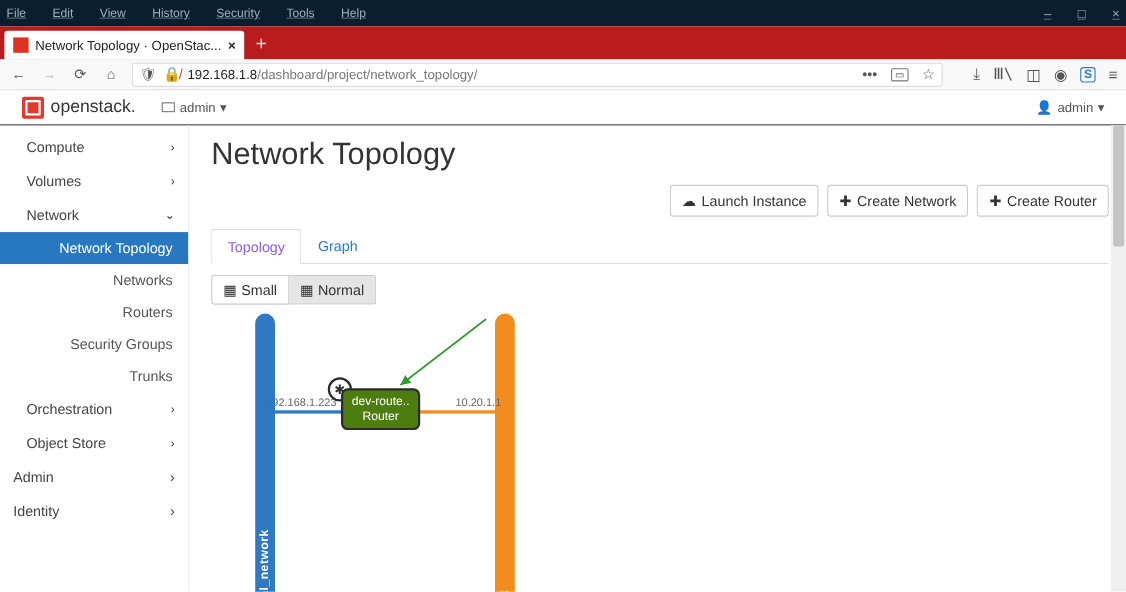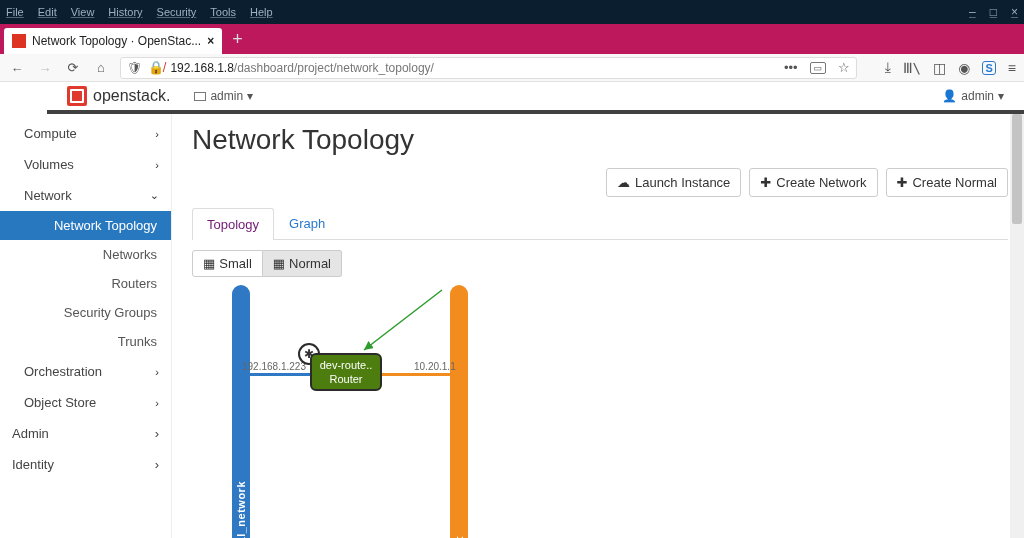--- a/index.html
+++ b/index.html
@@ -1,44 +1,44 @@
 <!DOCTYPE html>
 <html><head>
 <meta charset="utf-8">
 <style>
 * { box-sizing: border-box; margin: 0; padding: 0; }
 body { font-family: "Helvetica Neue", Helvetica, Arial, sans-serif; font-size: 13px; color: #333; background: #fff; width: 1024px; height: 538px; overflow: hidden; position: relative; }
 
 
-.os-menubar { background: #0b1e2f; height: 18px; display: flex; align-items: center; padding: 12px 6px; gap: 14px; font-size: 11px; color: #9fb0c0; }
+.os-menubar { background: #0b1e2f; height: 18px; display: flex; align-items: center; padding: 12px 6px; gap: 24px; font-size: 11px; color: #9fb0c0; }
 .os-menubar span { text-decoration: underline; text-decoration-color: rgba(159,176,192,0.5); cursor: default; }
 .os-menubar .spacer { flex: 1; }
 .os-menubar .winctl { color: #9fb0c0; font-size: 12px; }
 
 
-.tab-bar { background: #be185d; height: 30px; display: flex; align-items: flex-end; padding-left: 4px; }
+.tab-bar { background: #b91c1c; height: 30px; display: flex; align-items: flex-end; padding-left: 4px; }
 .browser-tab { background: #fff; color: #222; height: 26px; border-radius: 3px 3px 0 0; padding: 0 8px; display: flex; align-items: center; gap: 6px; font-size: 12px; min-width: 180px; }
 .browser-tab .favico { width: 14px; height: 14px; background: #dd3322; }
 .browser-tab .tab-x { margin-left: auto; font-weight: bold; cursor: pointer; }
 .tab-plus { color: #ddd; font-size: 18px; padding: 0 10px; cursor: pointer; align-self: center; }
 
 
 .url-bar { background: #f8f8f8; height: 28px; border-bottom: 1px solid #e0e0e0; display: flex; align-items: center; padding: 0 8px; gap: 10px; font-size: 13px; }
 .url-bar .nav-icon { width: 18px; text-align: center; color: #555; cursor: pointer; }
 .url-bar .nav-icon.disabled { color: #bbb; cursor: default; }
 .url-field { flex: 1; display: flex; align-items: center; background: #fff; border: 1px solid #ddd; border-radius: 3px; height: 22px; padding: 0 6px; gap: 6px; }
 .url-field .shield { font-size: 12px; color: #555; }
 .url-field .struck { font-size: 13px; color: #c33; position: relative; }
 .url-field .url-text { font-size: 12px; color: #777; }
 .url-field .url-text b { color: #222; font-weight: normal; }
 .url-ops { display: flex; align-items: center; gap: 12px; margin-left: 6px; color: #555; }
 .toolbar-icons { display: flex; align-items: center; gap: 12px; margin-left: 18px; color: #555; font-size: 14px; }
 
 
-.os-top { height: 32px; border-bottom: 4px solid #404040; display: flex; align-items: center; padding: 0 20px; margin-left: 47px; }
+.os-top { height: 32px; border-bottom: 1px solid #404040; display: flex; align-items: center; padding: 0 20px; }
 .os-logo { display: flex; align-items: center; gap: 6px; font-size: 16px; color: #333; }
 .os-logo .red-sq { width: 20px; height: 20px; background: #df3a2d; border-radius: 2px; position: relative; }
 .os-logo .red-sq::before { content: ""; position: absolute; inset: 3px; border: 2px solid #fff; border-radius: 1px; }
 .os-proj-select { margin-left: 24px; display: flex; align-items: center; gap: 4px; font-size: 12px; color: #555; cursor: pointer; }
 .os-proj-select .card { width: 12px; height: 9px; border: 1px solid #777; display: inline-block; }
 .os-user { margin-left: auto; display: flex; align-items: center; gap: 4px; font-size: 12px; color: #555; cursor: pointer; }
 
 
 .app { display: flex; height: calc(538px - 18px - 30px - 28px - 32px); position: relative; }
 
@@ -50,21 +50,21 @@
 .side-subitem { text-align: right; padding: 7px 14px; color: #555; cursor: pointer; font-size: 13px; }
 .side-subitem.active { background: #2878c0; color: #fff; }
 .side-root { padding: 8px 12px; color: #444; cursor: pointer; display: flex; justify-content: space-between; align-items: center; }
 
 
 .main { flex: 1; padding: 0 16px 0 20px; position: relative; overflow: hidden; }
 .page-title { font-size: 28px; font-weight: 500; color: #333; margin: 10px 0 12px 0; }
 .action-row { display: flex; justify-content: flex-end; gap: 8px; margin-bottom: 10px; }
 .btn { background: #fff; border: 1px solid #ccc; border-radius: 3px; padding: 6px 10px; font-size: 13px; color: #333; cursor: pointer; display: inline-flex; align-items: center; gap: 5px; }
 .tabs { border-bottom: 1px solid #ddd; display: flex; }
-.tab { padding: 8px 14px; font-size: 13px; color: #701a75; cursor: pointer; border: 1px solid transparent; border-bottom: none; }
+.tab { padding: 8px 14px; font-size: 13px; color: #8b5cf6; cursor: pointer; border: 1px solid transparent; border-bottom: none; }
 .tab.active { border-color: #ddd; border-radius: 3px 3px 0 0; background: #fff; position: relative; top: 1px; }
 .tab.link { color: #2a7acf; }
 .size-toggle { display: flex; margin-top: 10px; }
 .size-btn { border: 1px solid #ccc; padding: 5px 10px; font-size: 13px; cursor: pointer; display: inline-flex; align-items: center; gap: 4px; }
 .size-btn:first-child { border-radius: 3px 0 0 3px; }
 .size-btn:last-child { border-radius: 0 3px 3px 0; border-left: none; }
 .size-btn.active { background: #e5e5e5; }
 
 
 .topo { position: relative; height: 300px; margin-top: 8px; }
@@ -203,21 +203,21 @@
       <button class="btn">
         <span>☁</span>
         <span>Launch Instance</span>
       </button>
       <button class="btn">
         <span>✚</span>
         <span>Create Network</span>
       </button>
       <button class="btn">
         <span>✚</span>
-        <span>Create Normal</span>
+        <span>Create Router</span>
       </button>
     </div>
 
     <div class="tabs">
       <div class="tab active">Topology</div>
       <div class="tab link">Graph</div>
     </div>
 
     <div class="size-toggle">
       <div class="size-btn">

